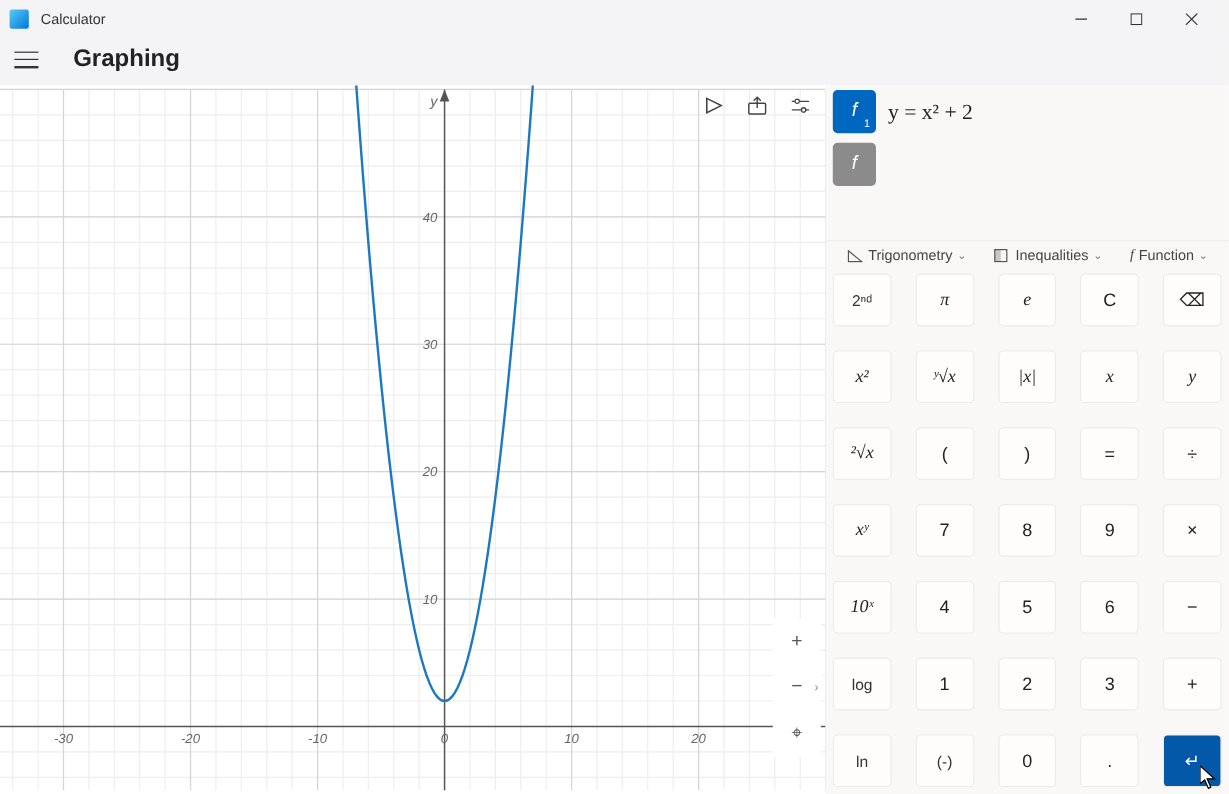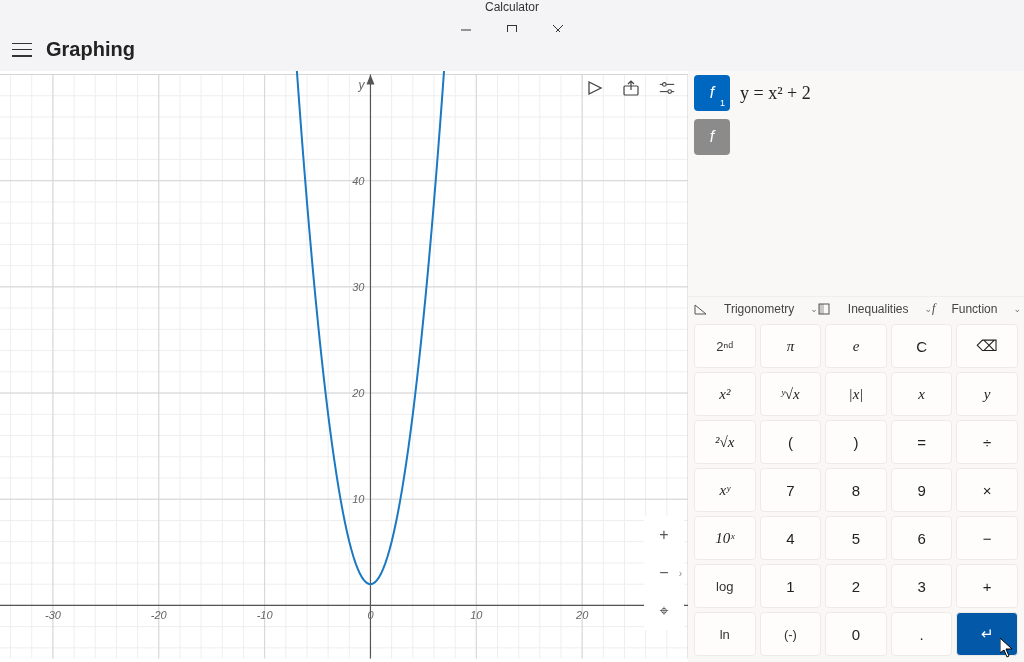--- a/index.html
+++ b/index.html
@@ -1,28 +1,28 @@
 <!DOCTYPE html>
 <html><head>
 <meta charset="utf-8">
 <style>
   * { box-sizing: border-box; margin: 0; padding: 0; font-family: "Segoe UI", sans-serif; }
   body { width: 1024px; height: 662px; background: #f4f4f6; overflow: hidden; display: flex; flex-direction: column; }
 
   
-  .titlebar { height: 32px; display: flex; align-items: center; padding: 0 8px; background: #f4f4f6; flex-direction: column; }
+  .titlebar { height: 32px; display: flex; align-items: center; padding: 0 8px; background: #f4f4f6; }
   .titlebar .app-icon { width: 16px; height: 16px; background: linear-gradient(135deg,#5ac8fa,#0078d4); margin-right: 10px; border-radius:2px;}
   .titlebar .app-title { font-size: 12px; color: #333; flex: 0 0 auto; }
   .titlebar .spacer { flex: 1; }
   .win-controls { display: flex; }
   .win-btn { width: 46px; height: 32px; display:flex; align-items:center; justify-content:center; font-size:12px; color:#333; }
   .win-btn svg { width:10px; height:10px; stroke:#333; stroke-width:1; fill:none; }
 
   
-  .header { display:flex; align-items:center; padding: 6px 12px 10px 12px; gap:14px; background:#f4f4f6; }
+  .header { display:flex; align-items:center; padding: 6px 12px 10px 12px; gap:29px; background:#f4f4f6; }
   .ham { width:20px; height:14px; display:flex; flex-direction:column; justify-content:space-between; }
   .ham span { display:block; height:1.5px; background:#333; }
   .mode-title { font-size:20px; font-weight:600; color:#222; }
 
   
   .main { flex:1; display:flex; background:#fff; position:relative; }
 
   
   .graph-panel { flex: 1 1 auto; position:relative; background:#fff; overflow:hidden; }
   .graph-svg { width:100%; height:100%; display:block; }
@@ -52,24 +52,24 @@
   .func-badge sub { font-size:9px; font-style:normal; position:absolute; bottom:3px; right:5px;}
   .func-badge.inactive { background:#8b8b8b; }
   .func-expr { flex:1; display:flex; align-items:center; padding:0 10px; font-family:"Cambria Math",serif; font-size:18px; color:#222; }
   .func-input-wrap { flex:1; border:1px solid #bbb; border-radius:4px; display:flex; align-items:center; padding:0 10px; height:36px;}
   .func-input { border:none; outline:none; width:100%; font-size:14px; color:#333; background:transparent; }
   .func-input::placeholder { color:#888; }
 
   .middle-gap { flex:1; }
 
   .cat-row { display:flex; align-items:center; justify-content:space-around; padding:4px 6px; font-size:12px; color:#444; border-top:1px solid #eee; background:#faf8f6;}
-  .cat-item { display:flex; align-items:center; gap:16px; }
+  .cat-item { display:flex; align-items:center; gap:4px; }
   .cat-item .chev { font-size:9px; color:#777; }
 
-  .keypad { display:grid; grid-template-columns: repeat(5,1fr); gap:4px; padding:4px 6px 6px 6px; background:#faf8f6;}
+  .keypad { display:grid; grid-template-columns: repeat(5,1fr); gap:20px; padding:4px 6px 6px 6px; background:#faf8f6;}
   .key { height:44px; background:#fffdfb; border:1px solid #efeae6; border-radius:4px; display:flex; align-items:center; justify-content:center; font-size:15px; color:#222;}
   .key.func { font-size:13px; color:#333; }
   .key.ital { font-family:"Cambria Math",serif; font-style:italic; }
   .key.enter { background:#0358a7; color:#fff; }
 
   .cursor { position:absolute; width:16px; height:20px; pointer-events:none; }
 </style>
 </head>
 <body>
 

